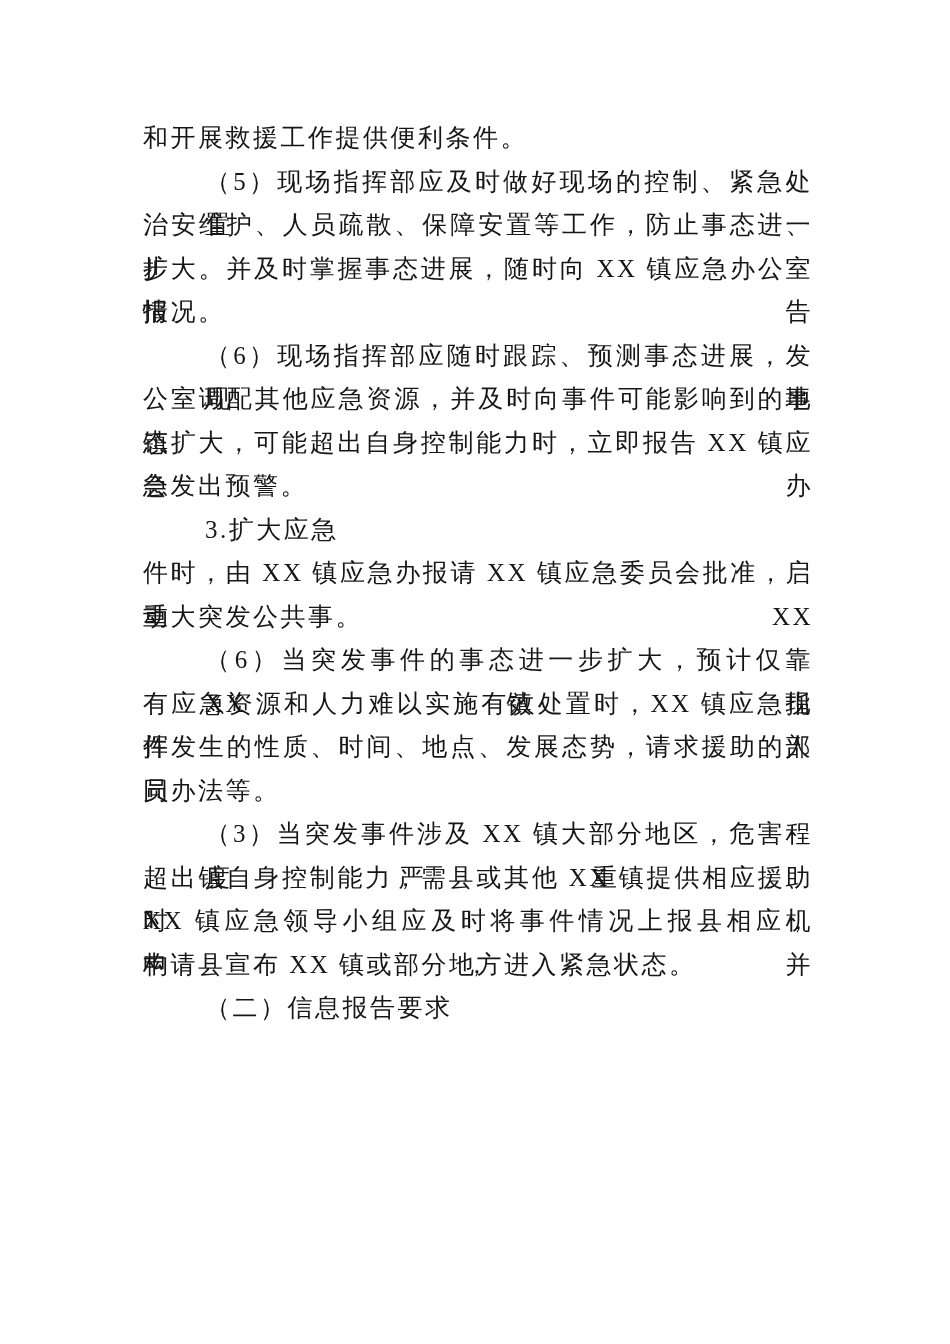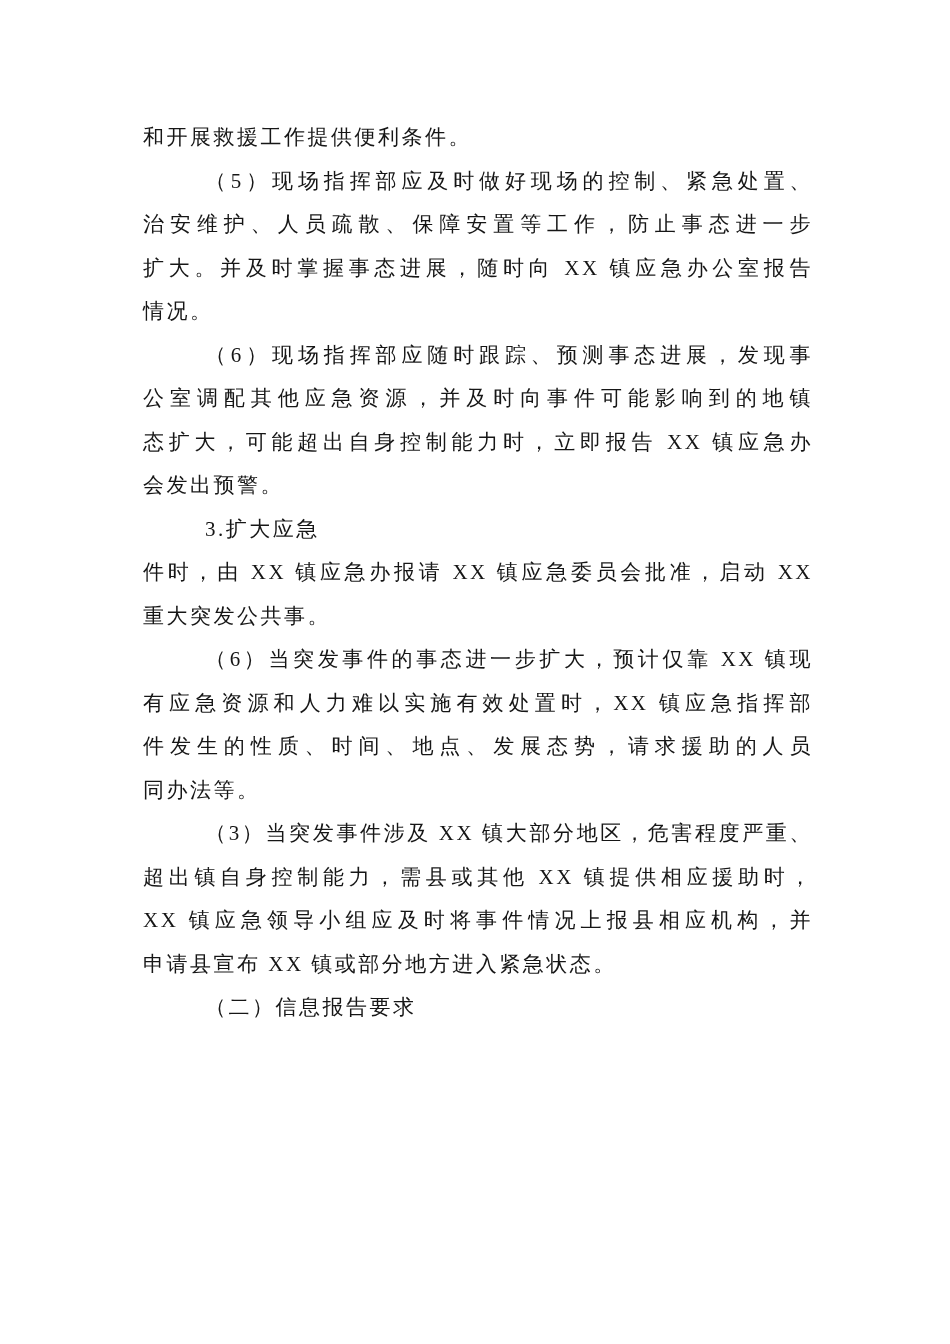--- a/index.html
+++ b/index.html
@@ -22,21 +22,21 @@
     width: 670px;
     color: #161616;
   }
   .paragraph {
     margin: 0;
     padding: 0;
   }
   .line {
     height: 43.5px;
     line-height: 43.5px;
-    font-size: 21px;
+    font-size: 25px;
     letter-spacing: 2.5px;
     white-space: nowrap;
     overflow: visible;
   }
   
   .line.fill {
     white-space: normal;
     text-align: justify;
     text-align-last: justify;
     text-justify: inter-character;

